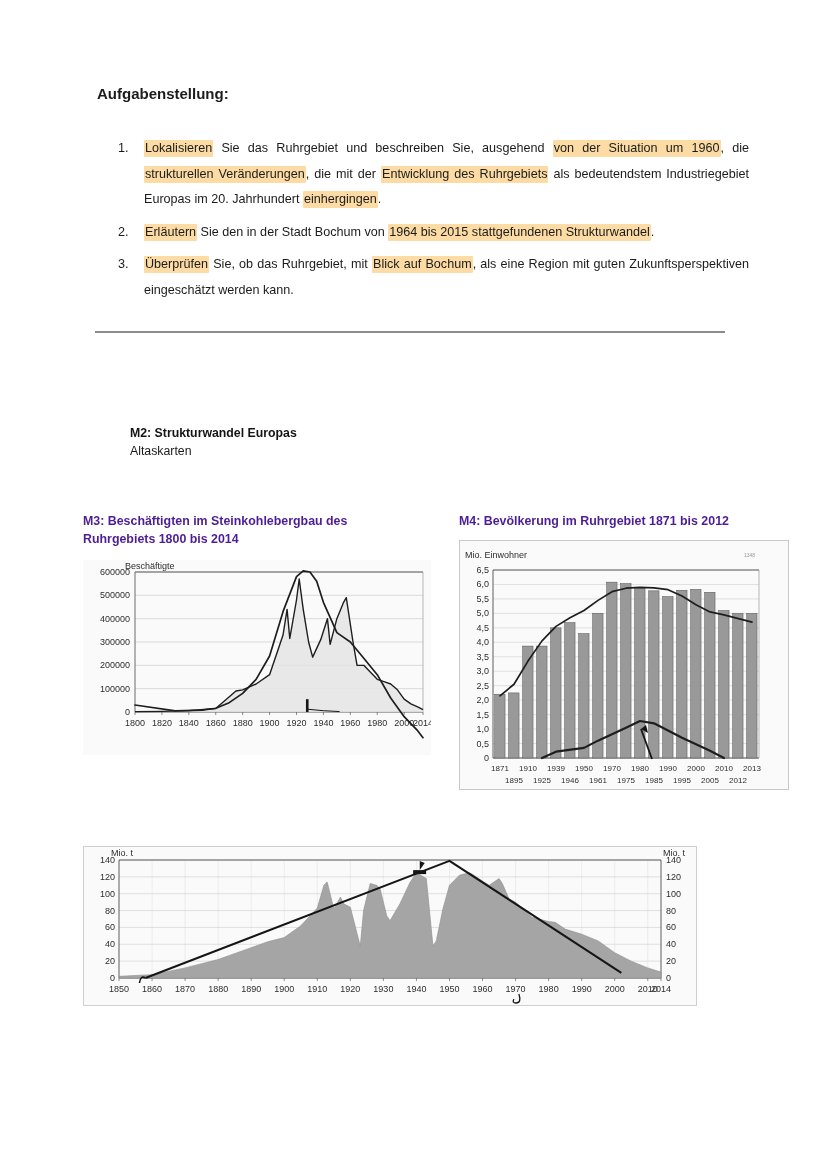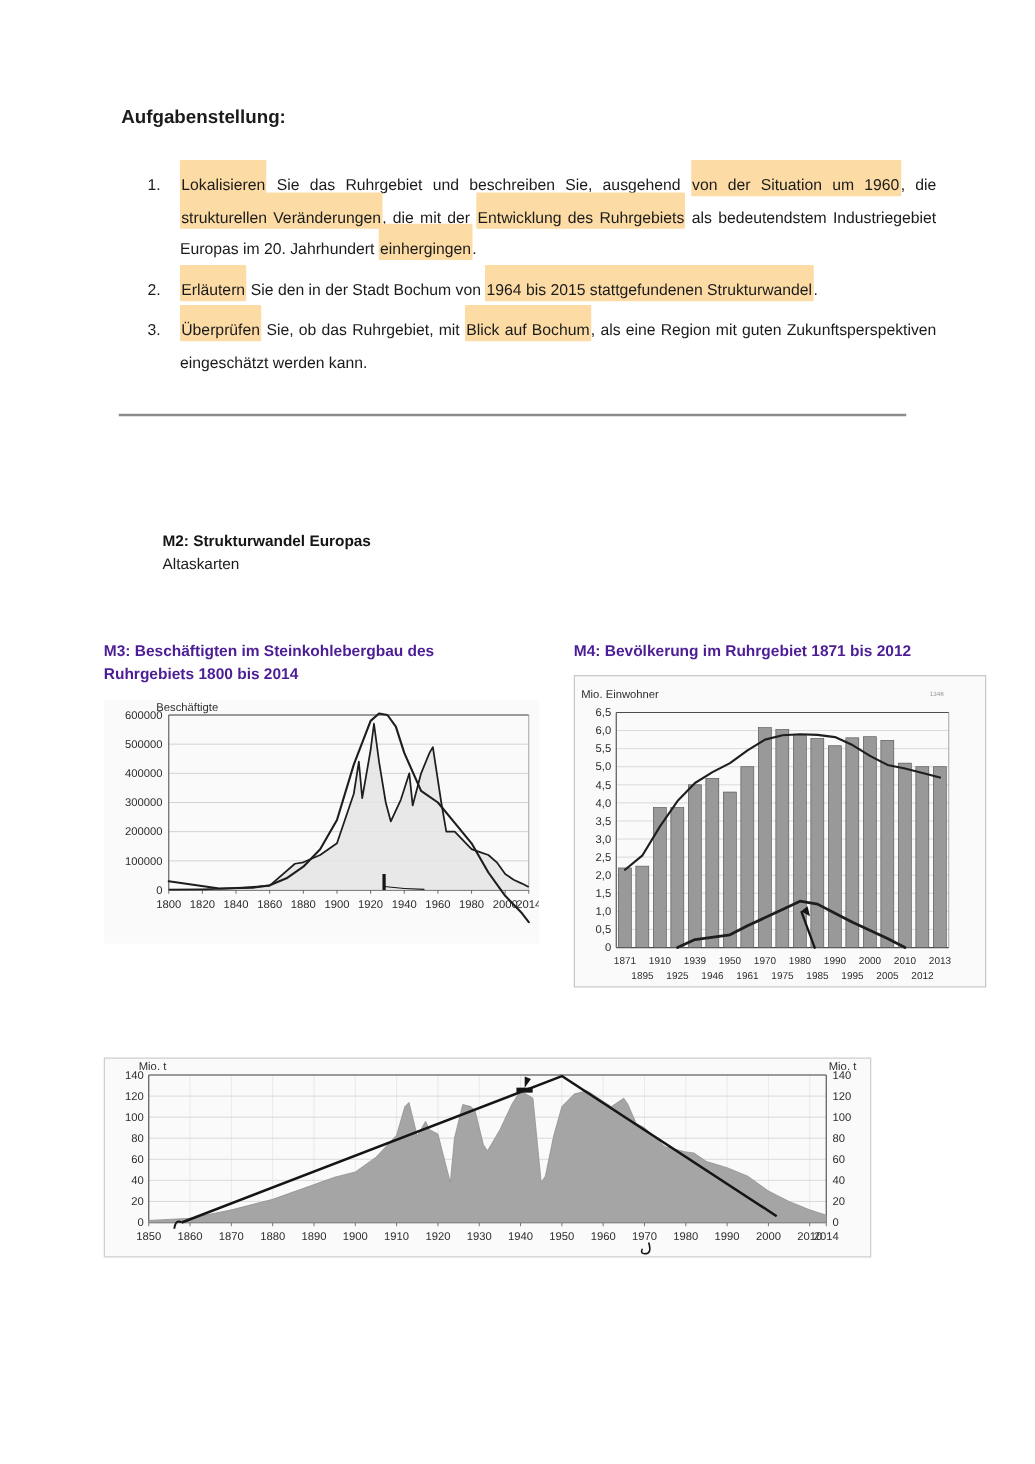--- a/index.html
+++ b/index.html
@@ -65,21 +65,21 @@
     color: #1b1b1b;
     text-align: justify;
   }
   .task-body.justified {
     text-align: justify;
     text-align-last: left;
   }
   mark {
     background: #fcdca4;
     color: #1b1b1b;
-    padding: 13px 1px 2px 1px;
+    padding: 1px 1px 2px 1px;
     border-radius: 1px;
   }
 
   
   .divider {
     position: absolute;
     left: 95px;
     top: 331px;
     width: 630px;
     height: 2px;

